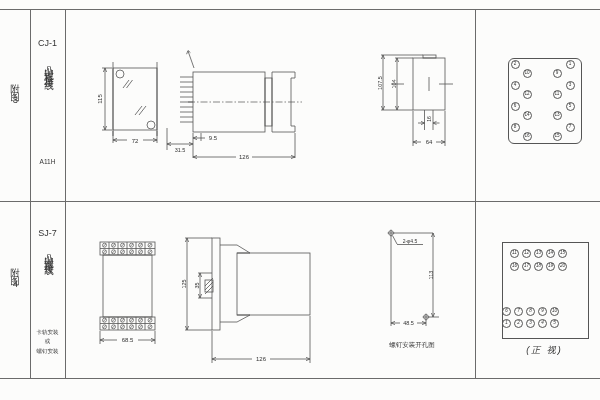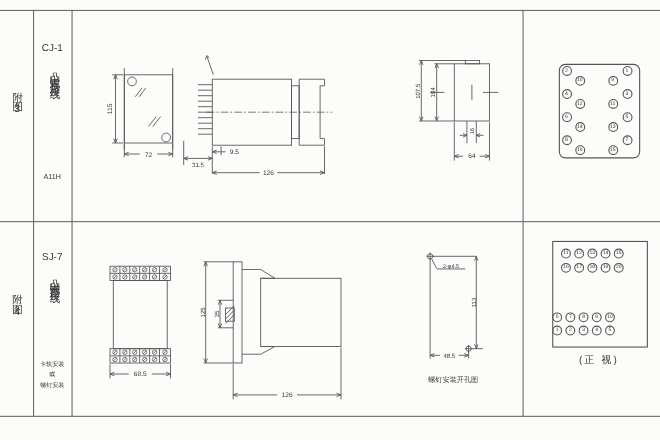--- a/index.html
+++ b/index.html
@@ -198,21 +198,21 @@
       <path d="M42.6 92 H49.4 M46 88.6 V95.4 M48.4 92 H59"></path>
       <path d="M11 10.4 V101 M46 94.8 V101"></path>
       <path d="M11 98 H20 M37 98 H46 M15 96.4 L11 98 L15 99.6 M42 96.4 L46 98 L42 99.6"></path>
     </g>
     <text class="t5" x="30" y="18.3" text-anchor="middle">2-φ4.5</text>
     <text class="t55" transform="rotate(-90 50.5 50)" x="50.5" y="52" text-anchor="middle">113</text>
     <text class="t55" x="28.5" y="100.2" text-anchor="middle">48.5</text>
     <text class="t65" x="32" y="122" text-anchor="middle">螺钉安装开孔图</text>
   </svg>
 
-  <div class="abs" style="left:495px;top:213px;width:100px;height:130px;">
+  <div class="abs" style="left:495px;top:236px;width:100px;height:130px;font-style:italic;">
     <div class="termbox" style="left:7px;top:6px;width:85px;height:95px;"></div>
     <div class="pin" style="left:15px;top:13px;">11</div>
     <div class="pin" style="left:27px;top:13px;">12</div>
     <div class="pin" style="left:39px;top:13px;">13</div>
     <div class="pin" style="left:51px;top:13px;">14</div>
     <div class="pin" style="left:63px;top:13px;">15</div>
     <div class="pin" style="left:15px;top:26px;">16</div>
     <div class="pin" style="left:27px;top:26px;">17</div>
     <div class="pin" style="left:39px;top:26px;">18</div>
     <div class="pin" style="left:51px;top:26px;">19</div>

